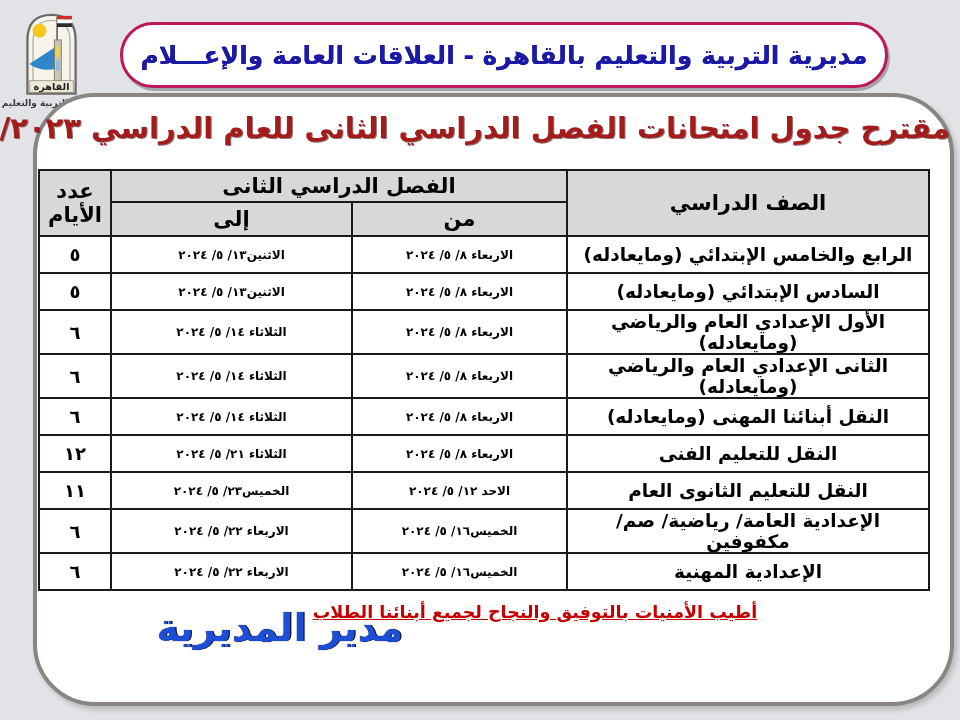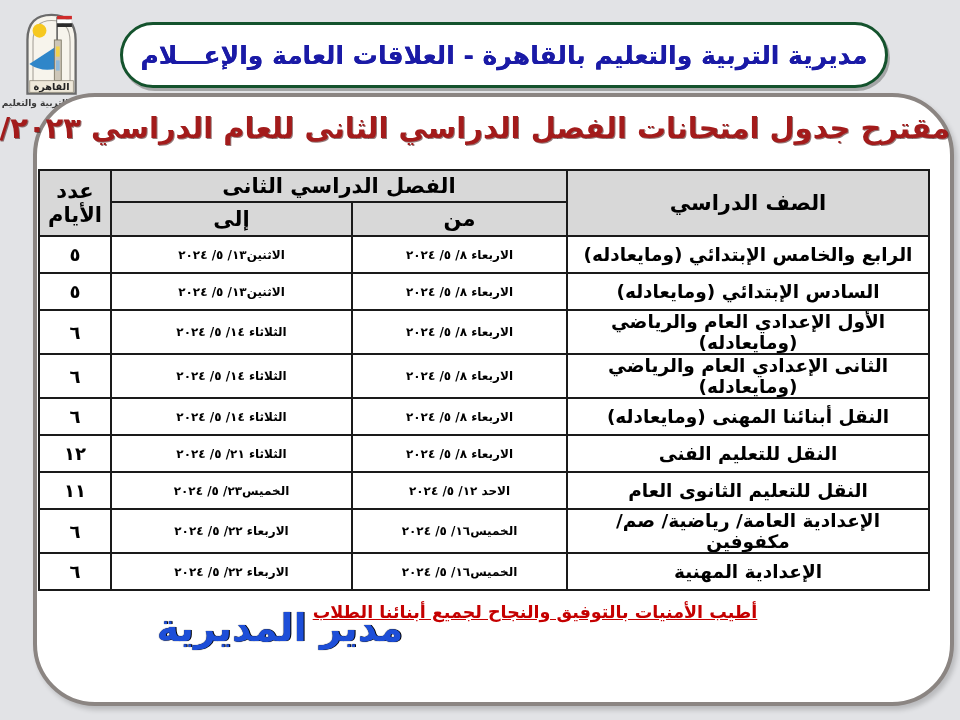--- a/index.html
+++ b/index.html
@@ -8,21 +8,21 @@
     background:#e2e3e6;
     font-family:"DejaVu Sans", sans-serif;
   }
   
   .logo{position:absolute;top:4px;right:860px;left:8px;width:96px;height:108px;text-align:center;}
   .logo svg{display:block;margin:0 auto;}
   .logo-caption{font-size:9px;color:#3a3a3a;font-weight:bold;white-space:nowrap;margin-top:-2px;}
   
   .header-pill{
     position:absolute;left:120px;top:22px;width:762px;height:60px;
-    background:#ffffff;border:3px solid #14532d;border-radius:40px;
+    background:#ffffff;border:3px solid #be185d;border-radius:40px;
     box-shadow:2px 3px 0 rgba(90,90,90,.45);
     display:flex;align-items:center;justify-content:center;
   }
   .header-pill .txt{
     color:#1a1aa6;font-size:25px;font-weight:bold;white-space:nowrap;
     text-shadow:0 0 .5px #1a1aa6;
   }
   
   .main-box{
     position:absolute;left:33px;top:93px;width:913px;height:605px;

